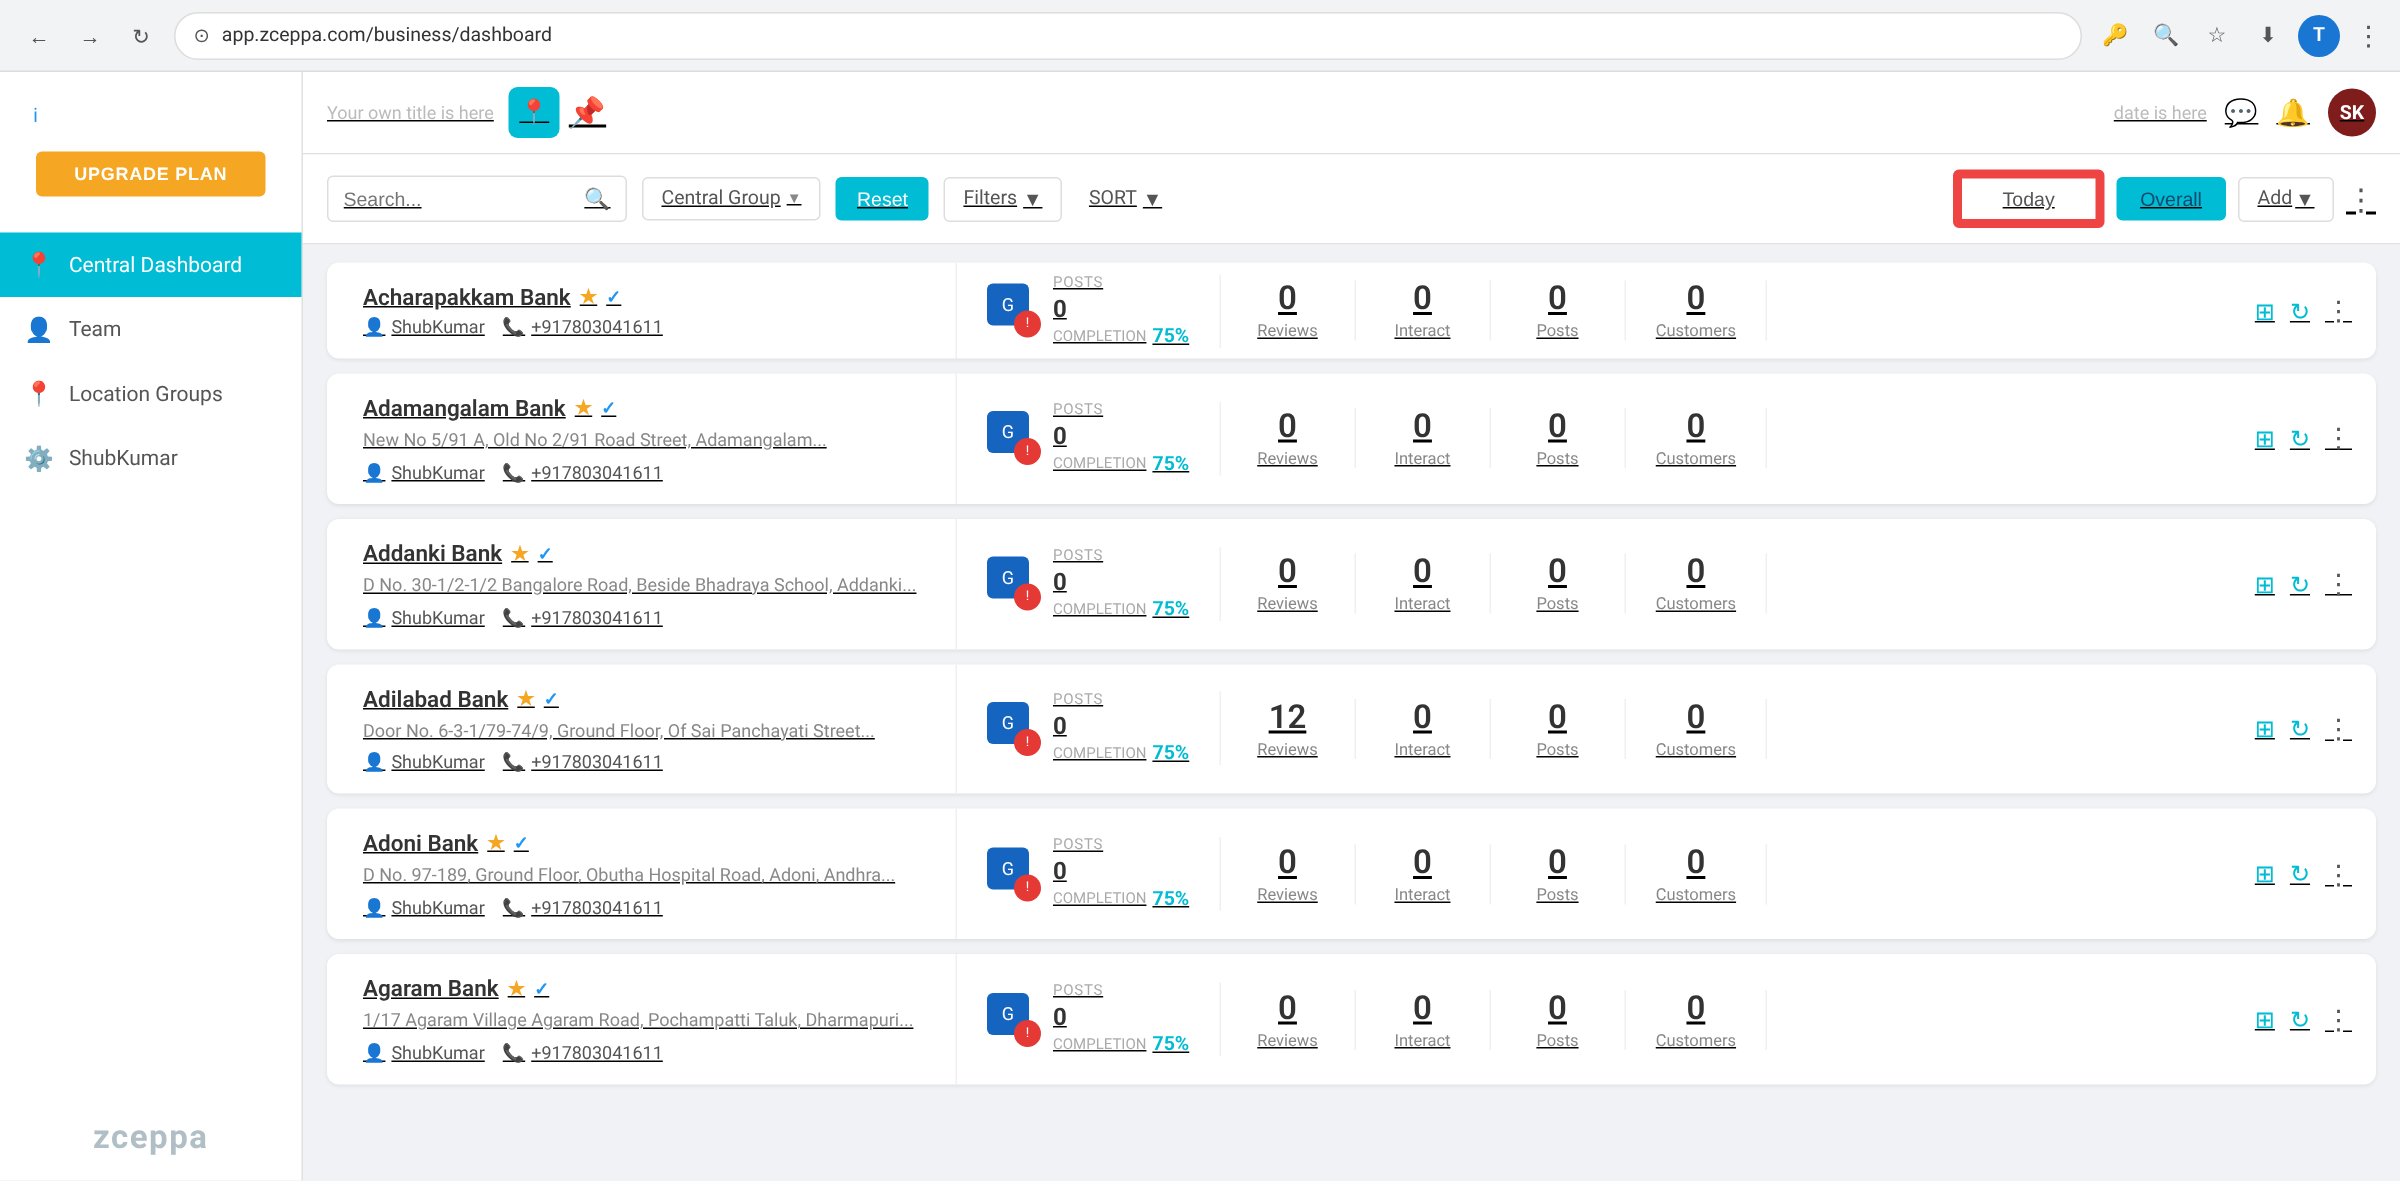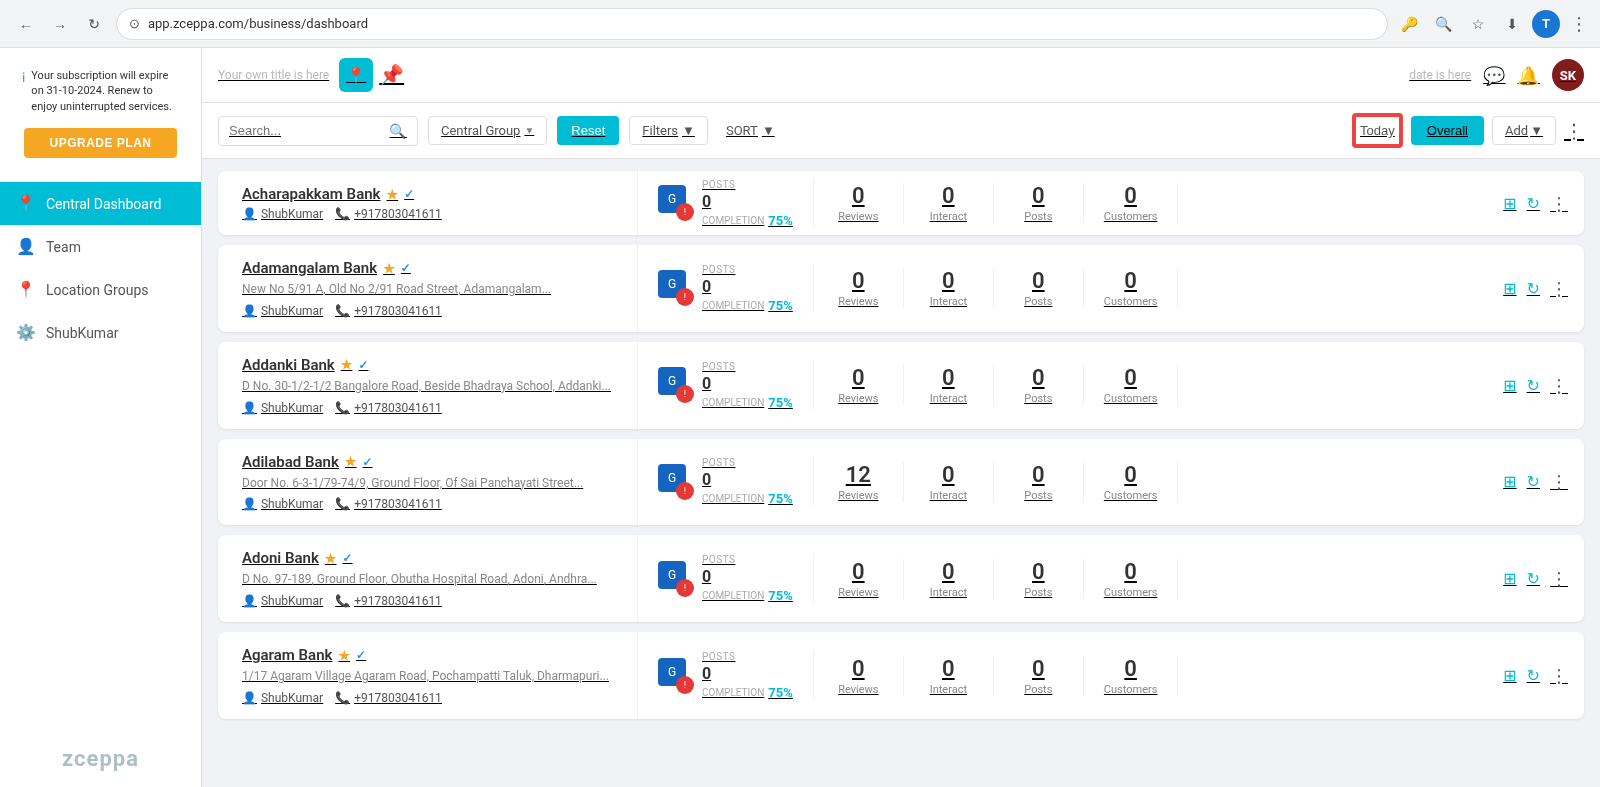--- a/index.html
+++ b/index.html
@@ -104,22 +104,22 @@
     .filters-btn {
       display: flex; align-items: center; gap: 4px; border: 1px solid #ddd;
       border-radius: 4px; padding: 6px 12px; font-size: 13px; color: #555;
       cursor: pointer; background: white;
     }
     .sort-btn {
       display: flex; align-items: center; gap: 4px; border: none;
       padding: 6px 8px; font-size: 13px; color: #555; cursor: pointer; background: transparent;
     }
     .filter-bar-right { margin-left: auto; display: flex; align-items: center; gap: 8px; }
-    .today-btn { border: 4px solid #ef4444; background: white; border-radius: 4px; padding: 6px 4px; font-size: 13px; color: #555; cursor: pointer; }
-    .overall-btn { background: #00bcd4; color: #000000; border: none; border-radius: 4px; padding: 7px 16px; font-size: 13px; cursor: pointer; font-weight: 500; }
+    .today-btn { border: 6px solid #ef4444; background: white; border-radius: 4px; padding: 6px 27px; font-size: 13px; color: #555; cursor: pointer; }
+    .overall-btn { background: #00bcd4; color: #0c4a6e; border: none; border-radius: 4px; padding: 7px 16px; font-size: 13px; cursor: pointer; font-weight: 500; }
     .add-btn {
       display: flex; align-items: center; gap: 2px; border: 1px solid #ddd;
       border-radius: 4px; padding: 6px 12px; font-size: 13px; color: #555;
       cursor: pointer; background: white;
     }
     .more-btn { color: #555; font-size: 20px; cursor: pointer; }
 
     
     .content { flex: 1; overflow-y: auto; padding: 12px 16px; background: #f0f2f5; }
 
@@ -198,21 +198,20 @@
     <div class="menu-dots">⋮</div>
   </div>
 </div>
 
 <div class="app">
 
   <div class="sidebar">
     <div class="sidebar-top">
       <div class="subscription-banner">
         <span class="info-icon">ℹ</span>
-        <span>Your subscription will expire on 31-10-2024. Renew to enjoy uninterrupted services.</span>
       </div>
       <button class="upgrade-btn">UPGRADE PLAN</button>
     </div>
     <nav class="sidebar-nav">
       <div class="nav-item active">
         <span class="nav-icon" style="color:white;">📍</span>
         <span>Central Dashboard</span>
       </div>
       <div class="nav-item">
         <span class="nav-icon">👤</span>

